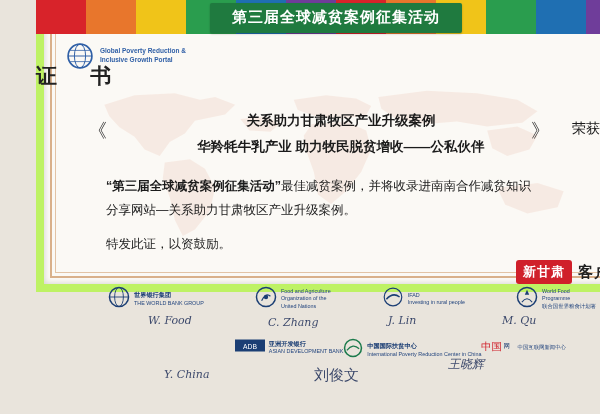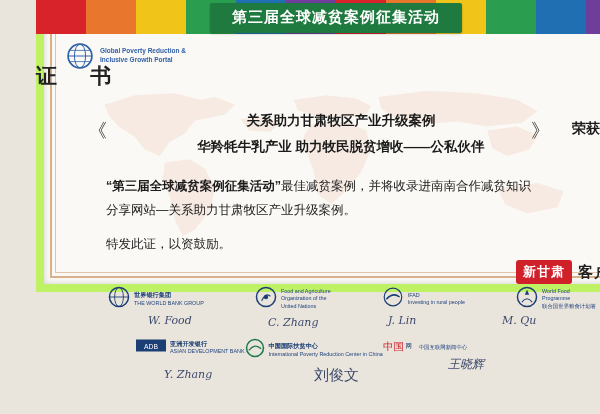--- a/index.html
+++ b/index.html
@@ -77,32 +77,32 @@
   .line{font-size:13.5px;line-height:26px;white-space:nowrap;}
   .line-center{text-align:center;font-weight:bold;font-size:13.5px;}
   .quote-l{
     position:absolute;left:52px;top:118px;font-size:19px;color:#333;
   }
   .quote-r{
     position:absolute;right:86px;top:118px;font-size:19px;color:#333;
   }
   .rong{
     position:absolute;right:36px;top:120px;
-    font-size:14px;font-weight:bold;color:#1b1b1b;
+    font-size:14px;font-weight:normal;color:#1b1b1b;
   }
   .para{font-size:12.5px;line-height:24px;}
   .para .hl{font-weight:bold;}
   
   .logos-row1{
     position:absolute;left:72px;right:40px;top:286px;
     display:flex;justify-content:space-between;align-items:flex-start;
   }
   .logos-row2{
     position:absolute;left:100px;right:70px;top:338px;
-    display:flex;justify-content:flex-start;align-items:flex-start;
+    display:flex;justify-content:flex-end;align-items:flex-start;
   }
   .org{
     display:flex;align-items:center;gap:4px;
   }
   .org-mark{flex:0 0 auto;}
   .org-txt{font-size:5.4px;line-height:1.3;color:#23457e;white-space:pre-line;}
   .org-txt .cn{font-size:6.2px;font-weight:bold;color:#1b3e74;}
   .sig{
     position:absolute;
     font-family:"DejaVu Serif","Liberation Serif",serif;
@@ -279,21 +279,21 @@
       <span class="org-mark">
         <svg viewBox="0 0 40 20" width="32" height="16">
           <text x="0" y="15" font-size="13" fill="#d0202a" font-family="DejaVu Sans, sans-serif">中国</text>
           <text x="28" y="13" font-size="8" fill="#1b3e74" font-family="DejaVu Sans, sans-serif">网</text>
         </svg>
       </span>
       <span class="org-txt">中国互联网新闻中心</span>
     </div>
   </div>
 
-  <div class="sig" style="left:128px;top:368px;font-size:11px">Y. Zhang</div>
+  <div class="sig" style="left:128px;top:368px;font-size:11px">Y. China</div>
   <div class="sig" style="left:278px;top:366px;font-size:15px;font-style:normal">刘俊文</div>
   <div class="sig" style="left:412px;top:356px;font-size:12px">王晓辉</div>
 
   <div class="brand">
     <span class="brand-badge">新甘肃</span>
     <span class="brand-text">客户端</span>
   </div>
 
 </div>
 

